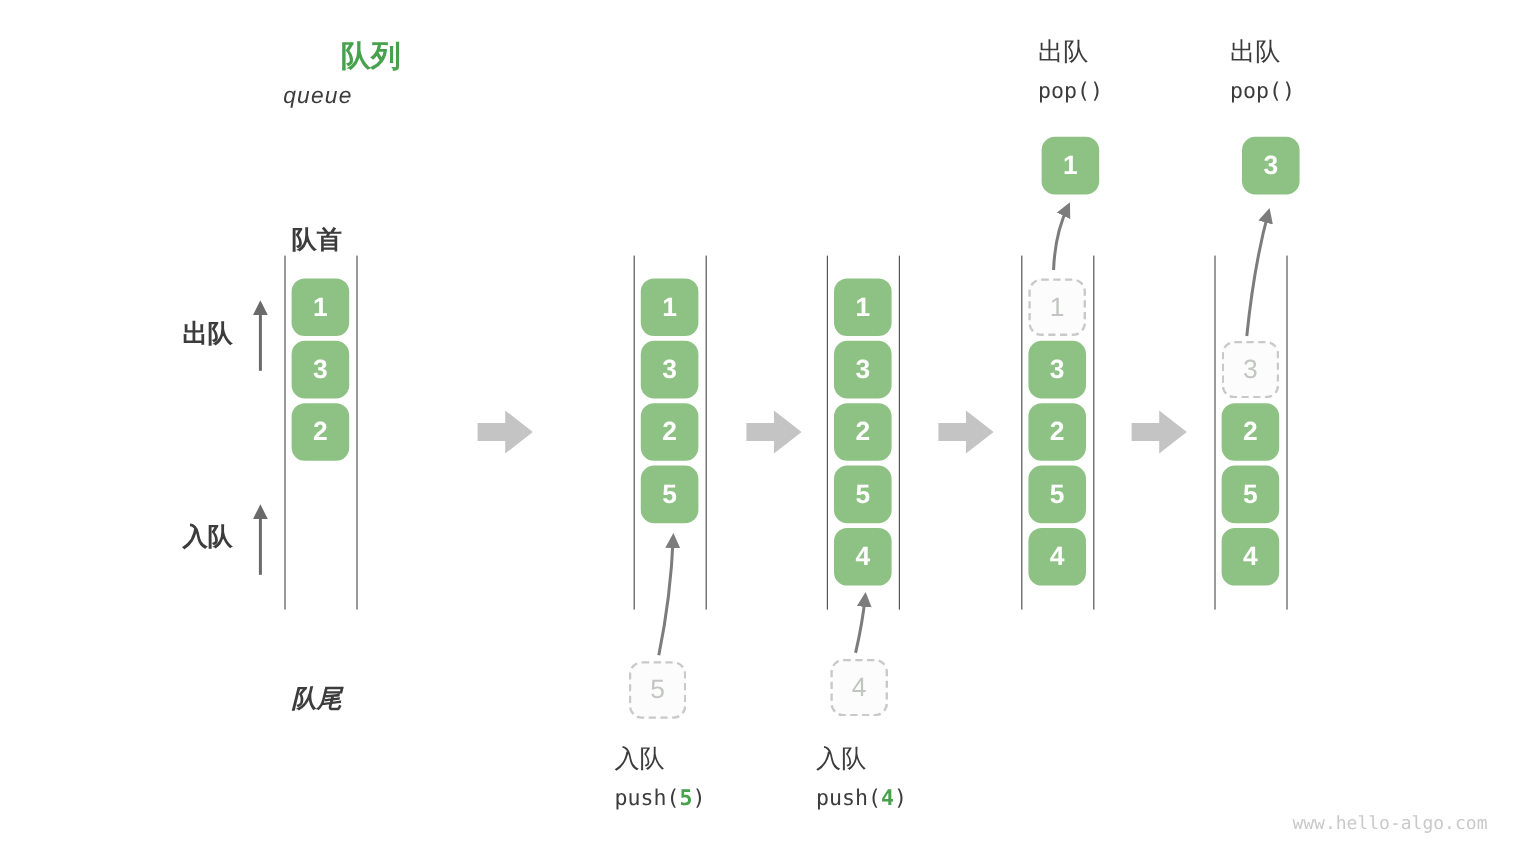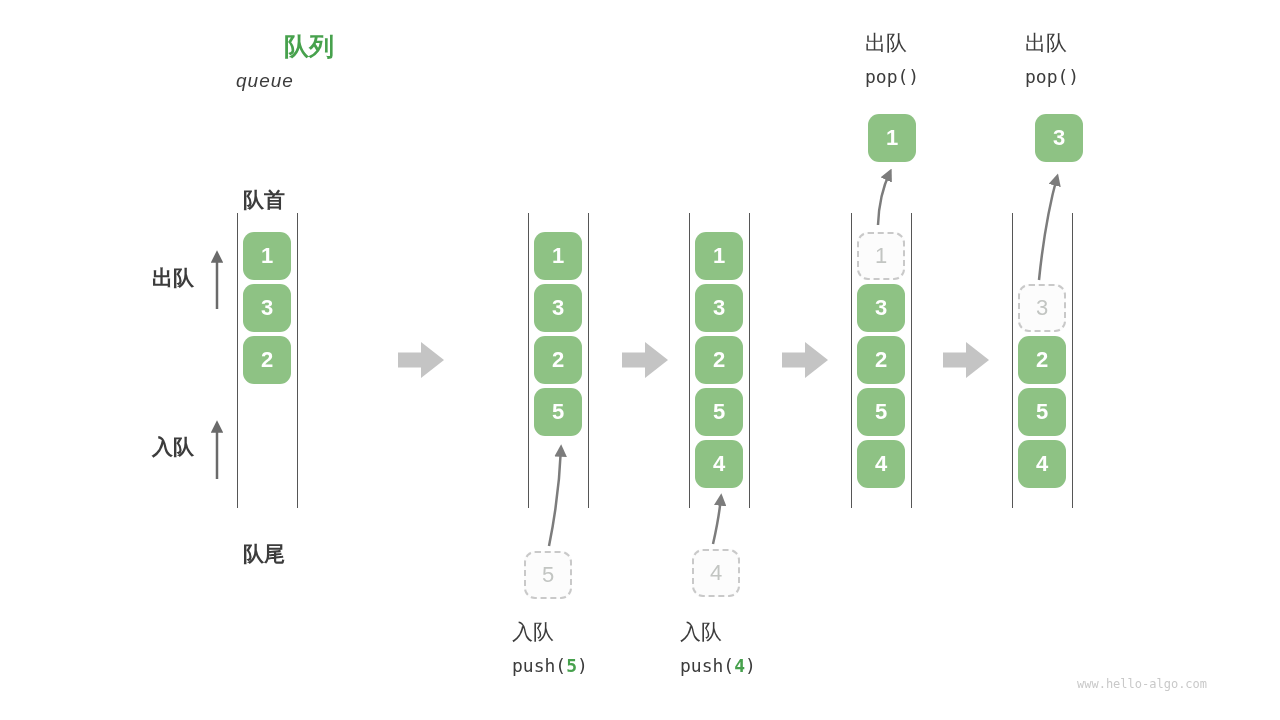--- a/index.html
+++ b/index.html
@@ -45,32 +45,32 @@
   .qbox.ghost{background:#FCFCFC;border:2px dashed var(--ghost-border);color:var(--ghost-text);font-weight:500;}
   .free-box{
     position:absolute;width:48px;height:48px;border-radius:11px;
     display:flex;align-items:center;justify-content:center;
     font-size:22px;font-weight:600;
   }
   .free-box.solid{background:var(--box-green);color:#FFFFFF;}
   .free-box.ghost{background:#FCFCFC;border:2px dashed var(--ghost-border);color:var(--ghost-text);font-weight:500;}
   .watermark{
     font-family:"DejaVu Sans Mono",monospace;
-    font-size:12px;color:var(--watermark);
+    font-size:15px;color:var(--watermark);
   }
   svg.overlay{position:absolute;left:0;top:0;pointer-events:none;}
 </style>
 </head>
 <body>
 
 <div class="abs title-zh" style="left:239px;top:30px;">队列</div>
 <div class="abs title-en" style="left:236px;top:70px;font-style:italic;">queue</div>
 
 <div class="abs side-label" style="left:243px;top:154px;margin-top:32px;">队首</div>
-<div class="abs side-label" style="left:243px;top:540px;">队尾</div>
+<div class="abs side-label" style="left:243px;top:568px;font-style:italic;">队尾</div>
 <div class="abs side-label" style="left:152px;top:264px;">出队</div>
 <div class="abs side-label" style="left:152px;top:433px;">入队</div>
 
 <div class="queue" style="left:237px;">
     <div class="qbox solid" style="top: 19px;">1</div>
     <div class="qbox solid" style="top: 71px;">3</div>
     <div class="qbox solid" style="top: 123px;">2</div>
   </div>
 <div class="queue" style="left:528px;">
     <div class="qbox solid" style="top: 19px;">1</div>

